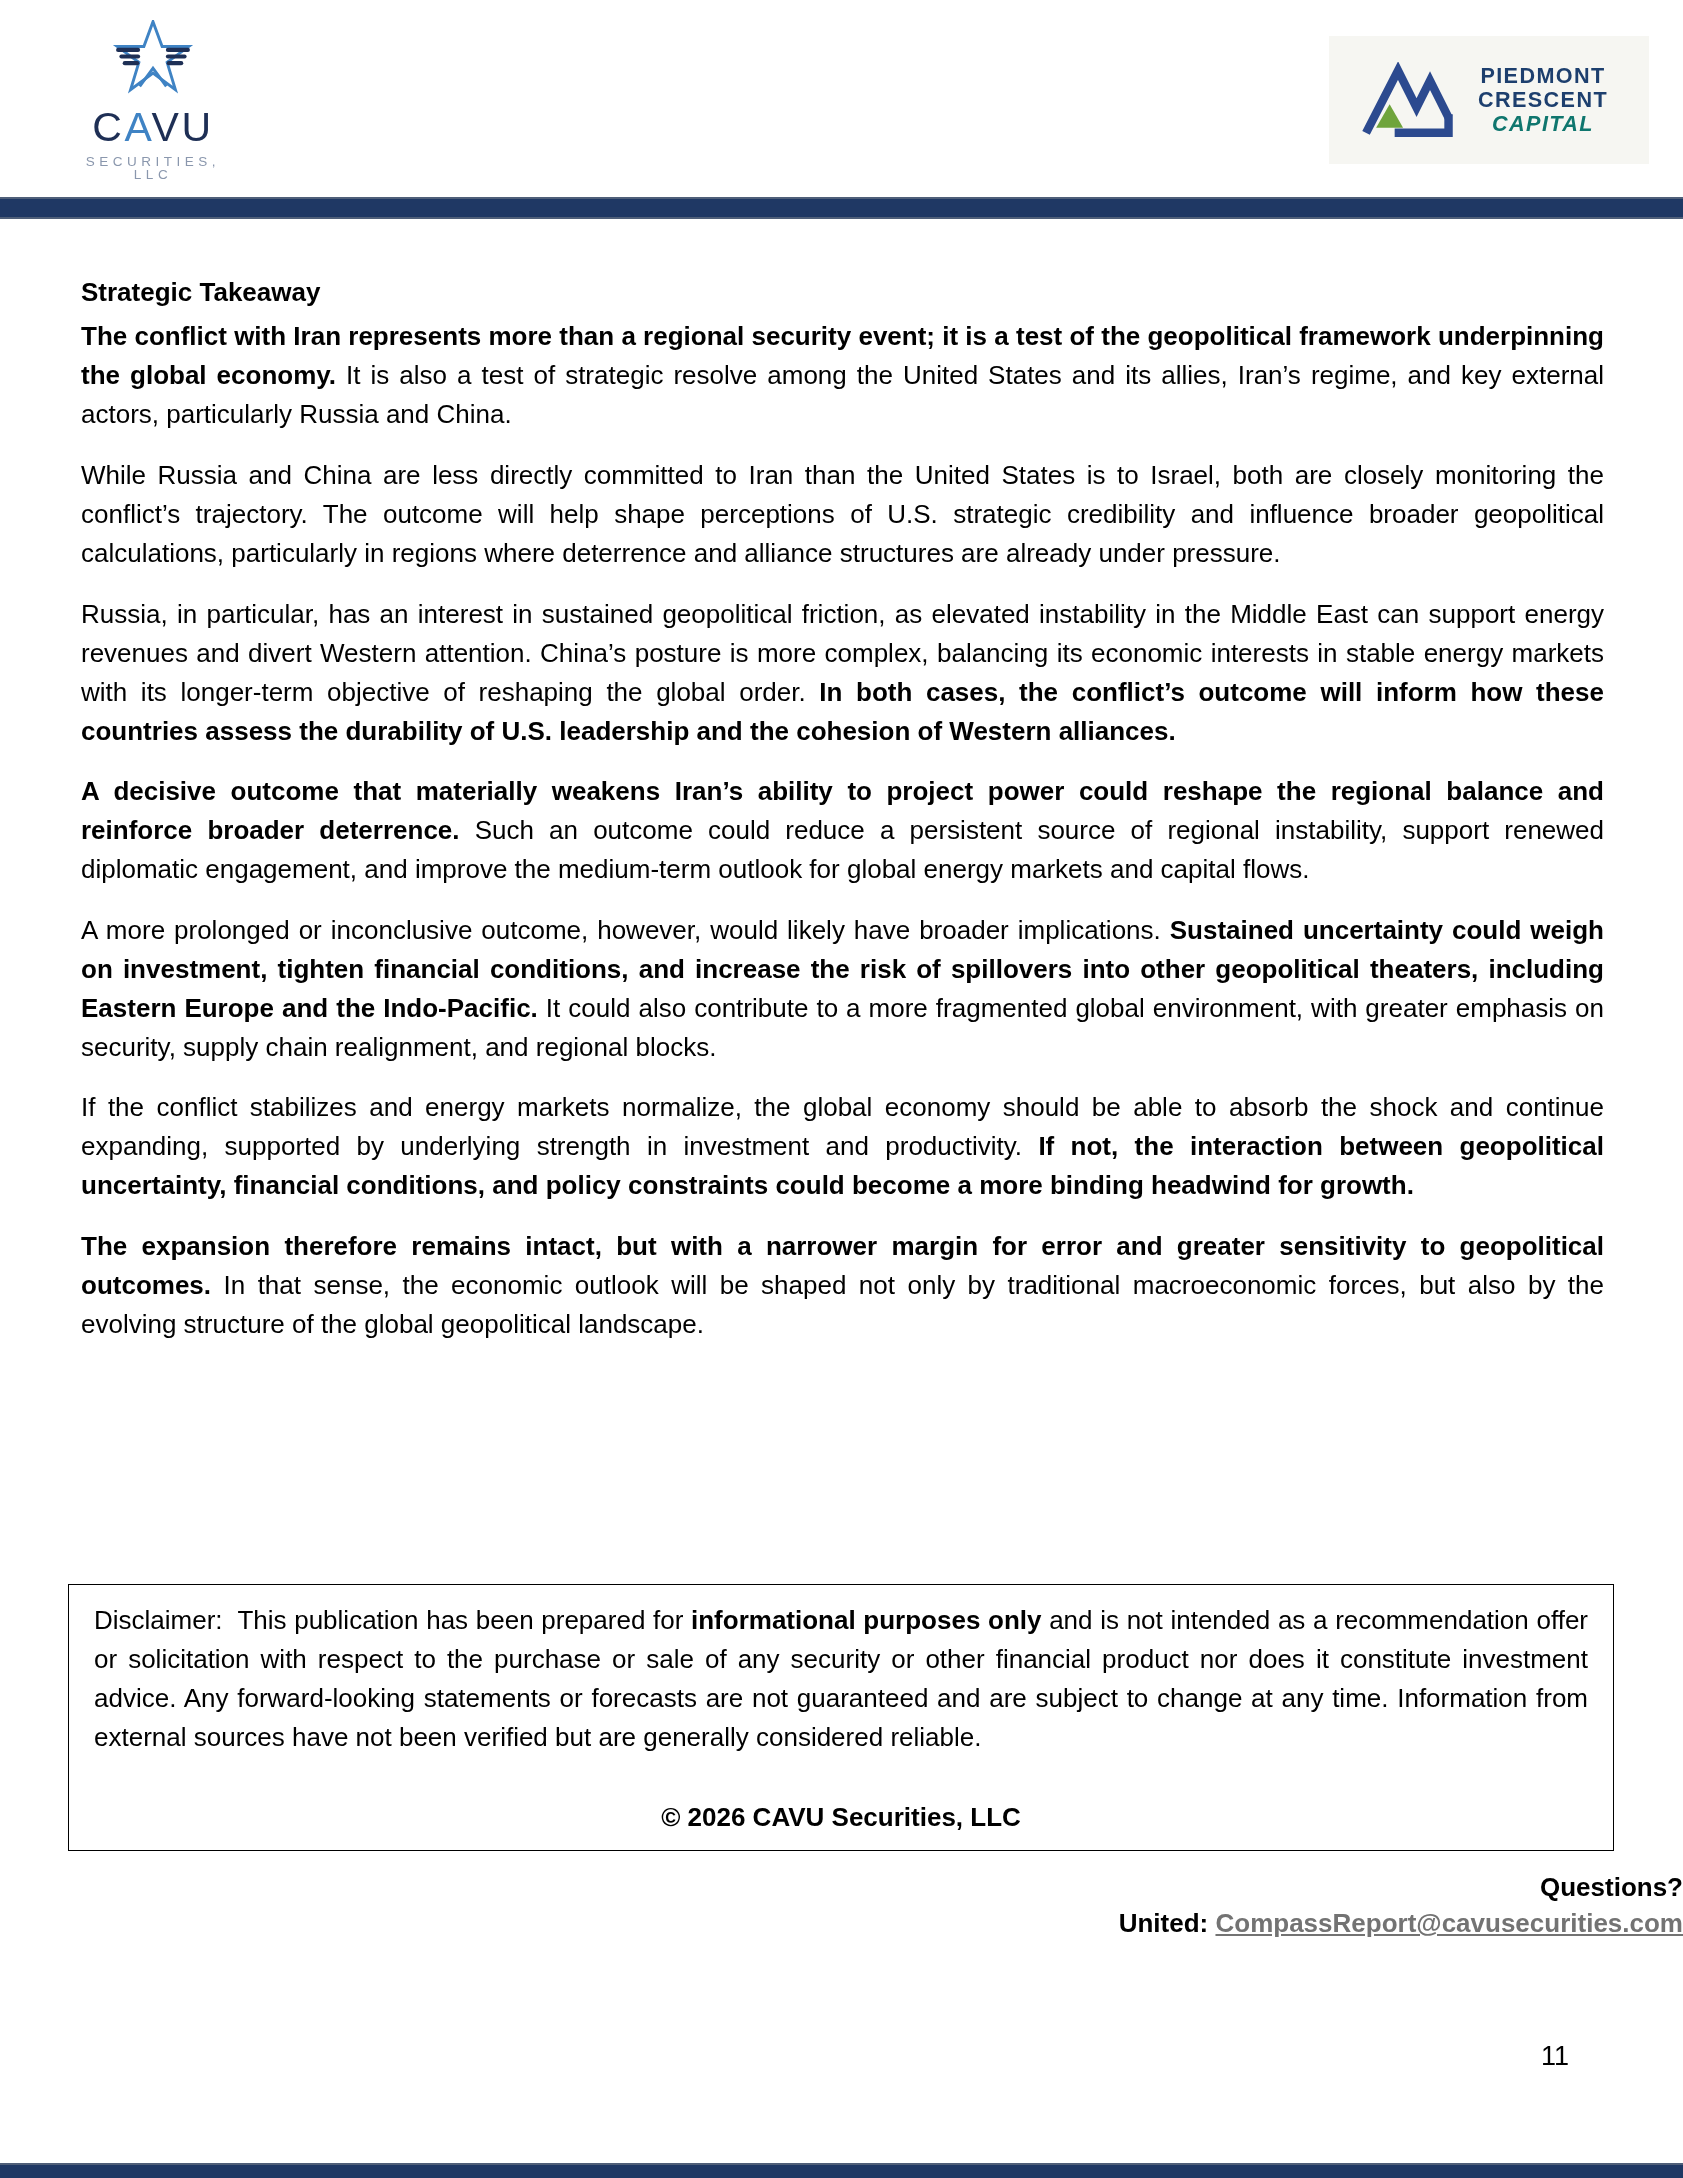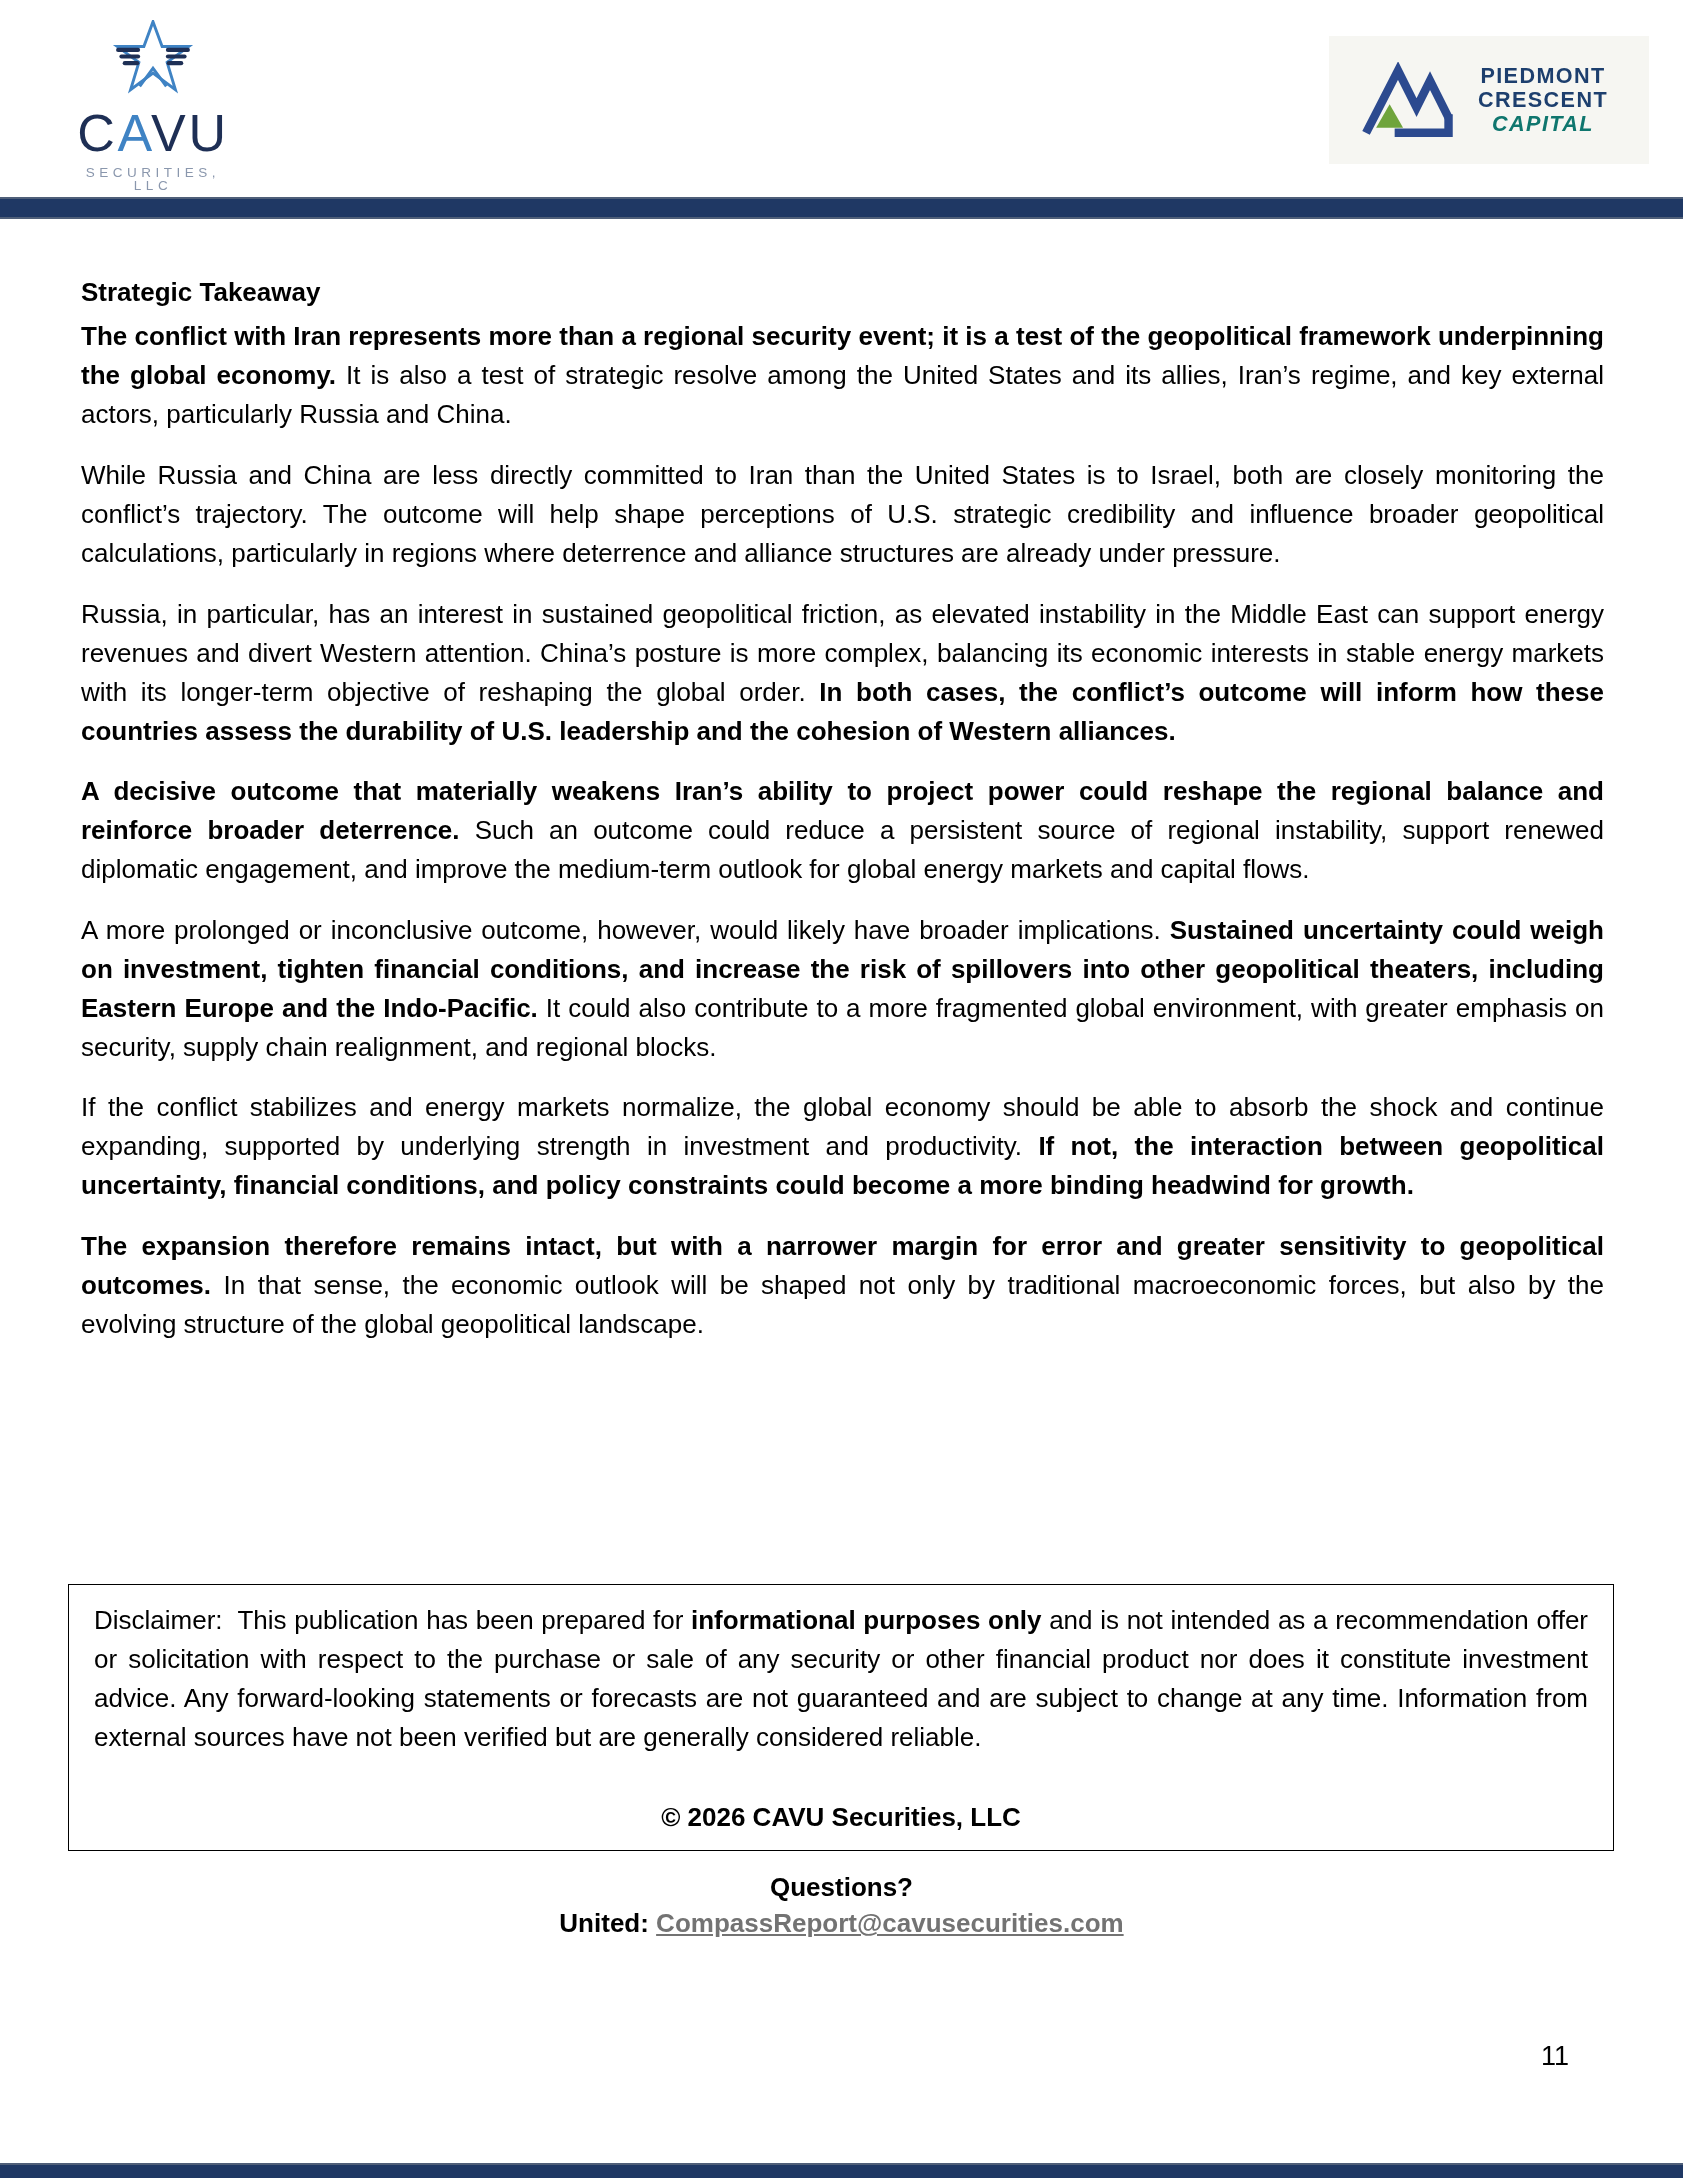--- a/index.html
+++ b/index.html
@@ -13,21 +13,21 @@
   }
 
   
   .cavu-logo {
     position: absolute; left: 63px; top: 20px; width: 180px;
     text-align: center;
   }
   .cavu-logo svg { display: block; margin: 0 auto; }
   .cavu-word {
     margin-top: 3.6px;
-    font-size: 52px; letter-spacing: 2.7px; font-weight: normal;
+    font-size: 41px; letter-spacing: 2.7px; font-weight: normal;
     color: #1e2f55; line-height: 1;
   }
   .cavu-word .letter-a { color: #3f83c4; }
   .cavu-sub {
     margin-top: 7.2px;
     font-size: 13.5px; letter-spacing: 4.5px; color: #8a97ad; line-height: 1;
   }
 
   .pcc-logo {
     position: absolute; left: 1329px; top: 36px; width: 320px; height: 128px;
@@ -69,21 +69,21 @@
   }
   .disclaimer-box p { margin: 0; text-align: justify; }
   .disclaimer-box .copyright {
     margin-top: 41px;
     text-align: center; font-weight: bold;
   }
 
   
   .contact {
     position: absolute; left: 0; top: 1872px; width: 1683px;
-    text-align: center; font-size: 26px; line-height: 31px;
+    text-align: right; font-size: 26px; line-height: 31px;
   }
   .contact .questions { font-weight: bold; }
   .contact .email-line { margin-top: 5.4px; }
   .contact .email-label { font-weight: bold; }
   .contact a.email-link {
     color: #737373; text-decoration: underline; font-weight: bold; cursor: pointer;
   }
 
   .page-number {
     position: absolute; left: 1541px; top: 2041px;

